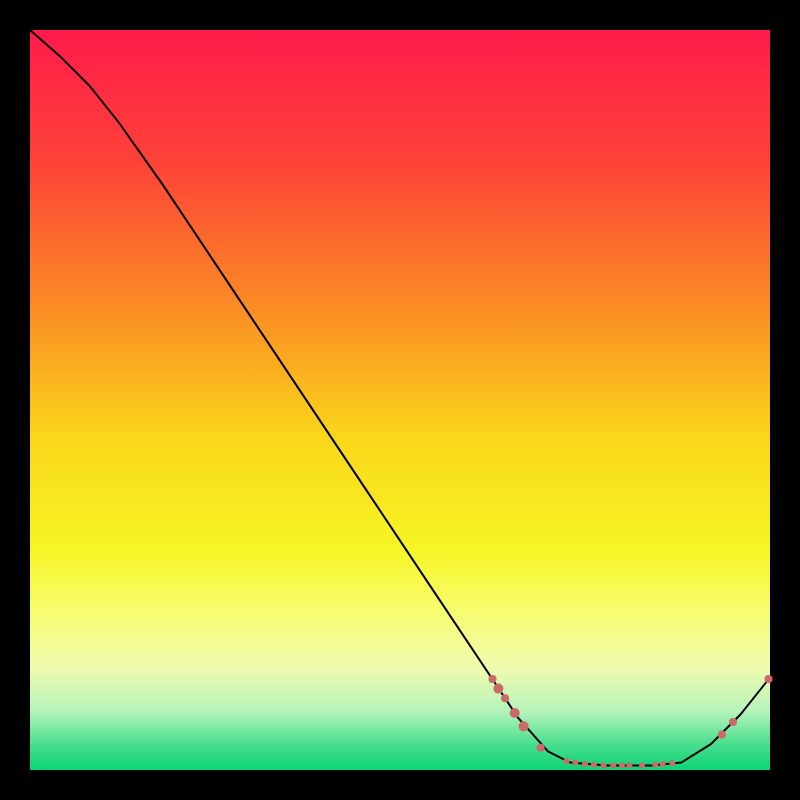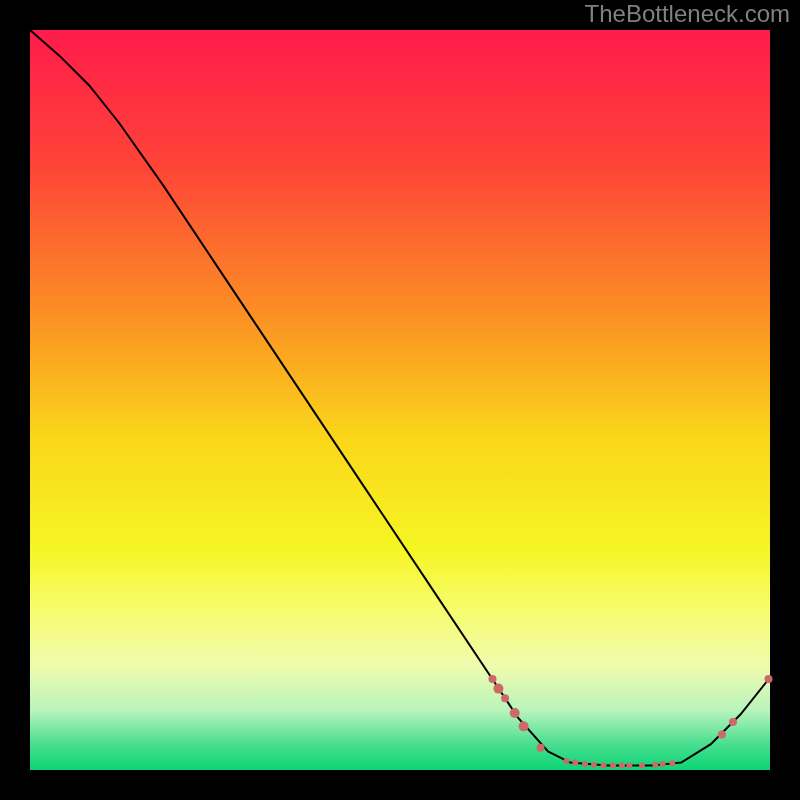--- a/index.html
+++ b/index.html
@@ -26,21 +26,20 @@
     user-select: none;
   }
   svg {
     display: block;
   }
 </style>
 </head>
 <body>
 
 <div class="wrap">
-  <div class="watermark">TheBottleneck.com</div>
   <svg id="chart" width="800" height="800" viewBox="0 0 800 800">
     <defs>
       <linearGradient id="bg-grad" x1="0" y1="0" x2="0" y2="1">
           <stop offset="0%" stop-color="#ff1b4b"></stop>
           <stop offset="18%" stop-color="#fe4338"></stop>
           <stop offset="38%" stop-color="#fb8e24"></stop>
           <stop offset="55.00000000000001%" stop-color="#fad61a"></stop>
           <stop offset="70%" stop-color="#f6f523"></stop>
           <stop offset="78%" stop-color="#f7fc6b"></stop>
           <stop offset="86%" stop-color="#f0fbae"></stop>

